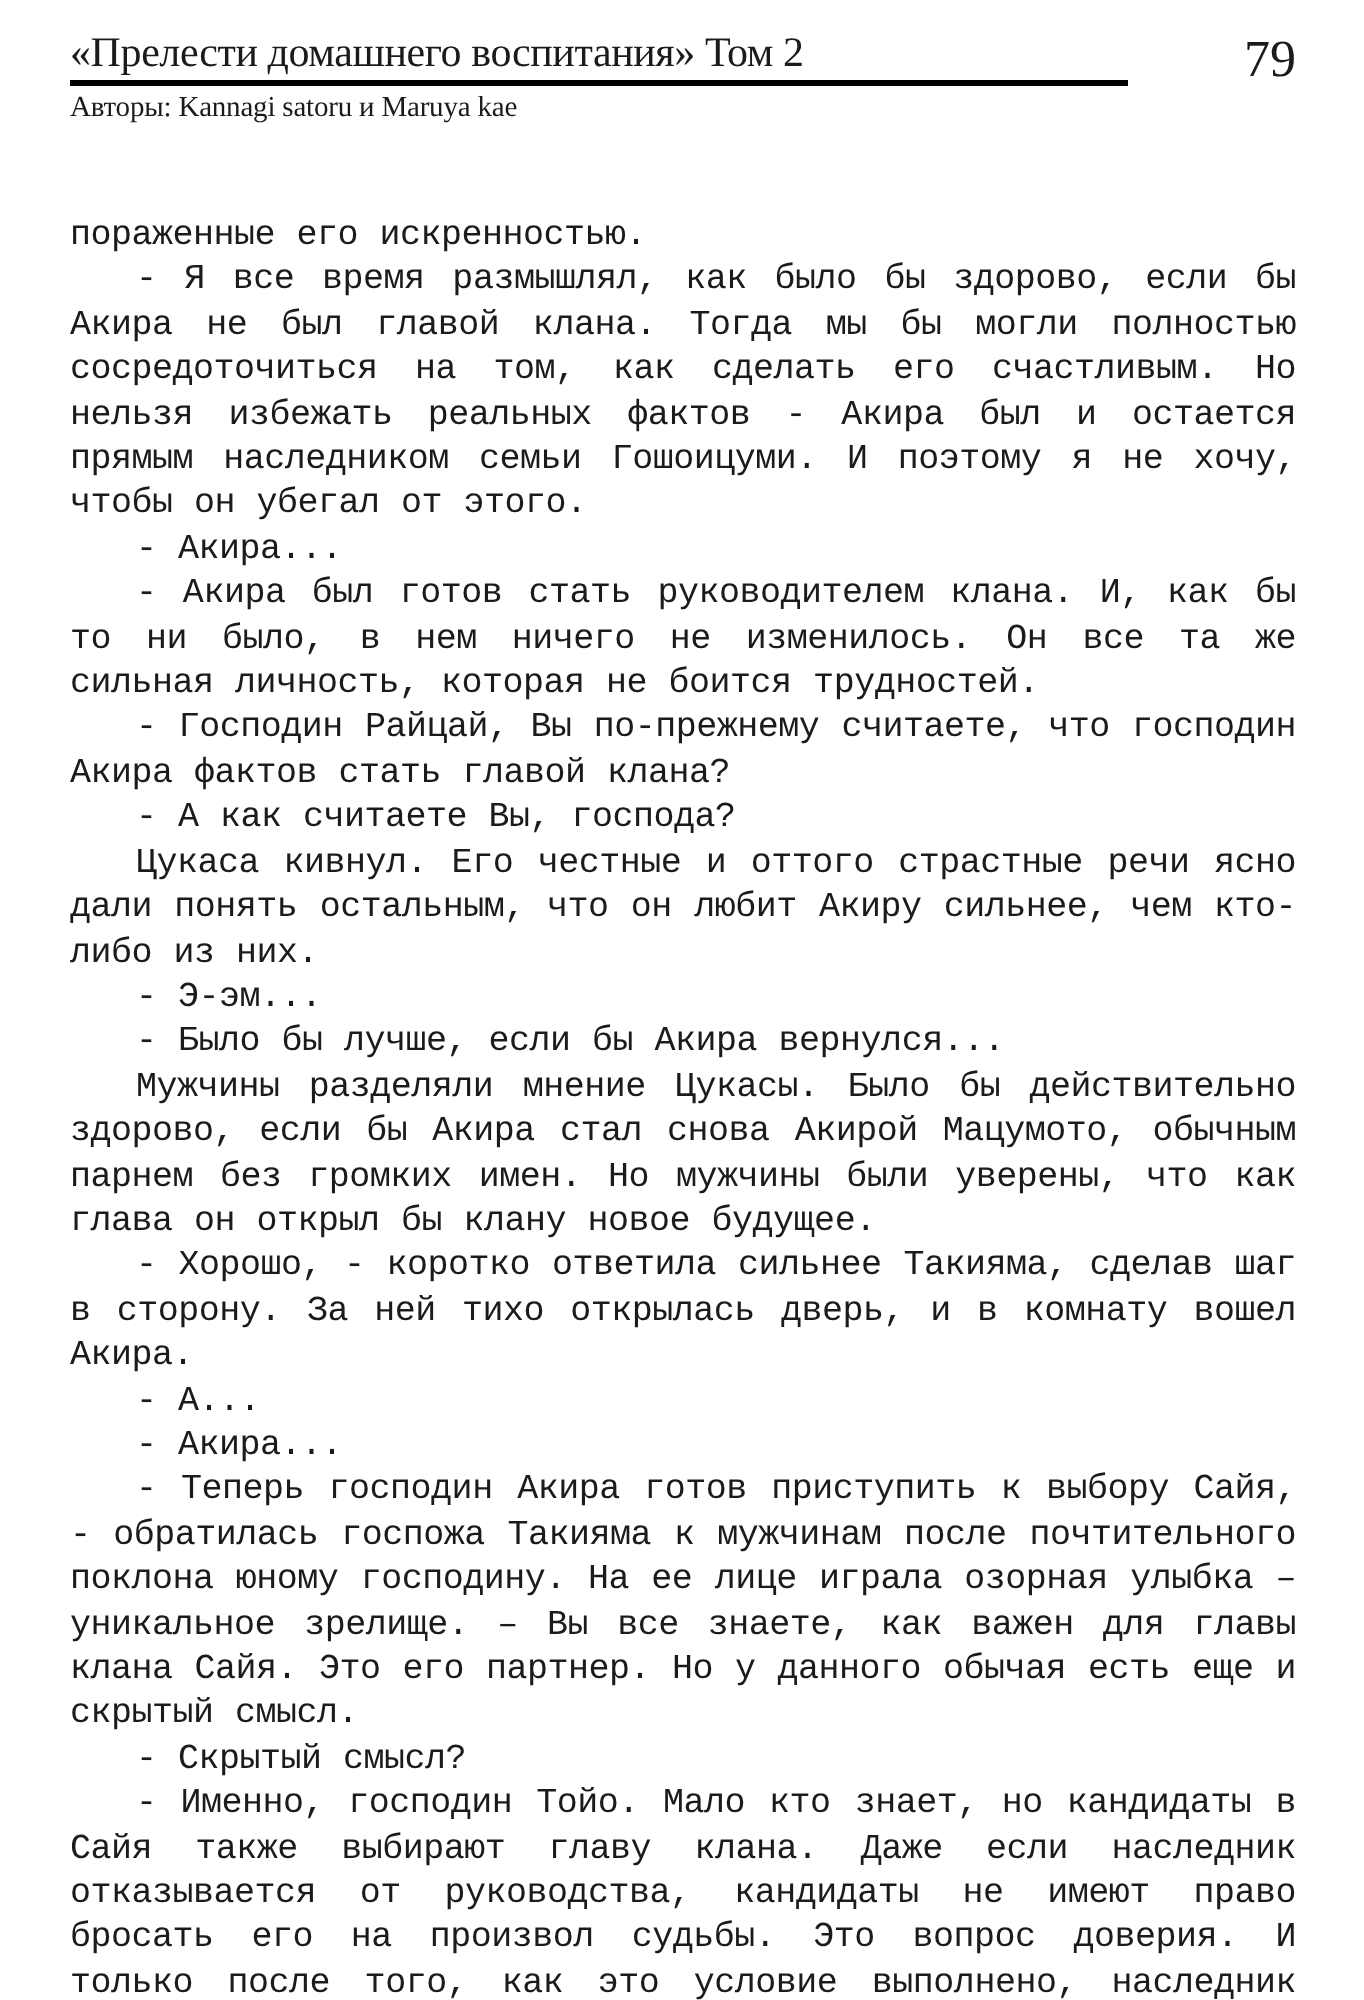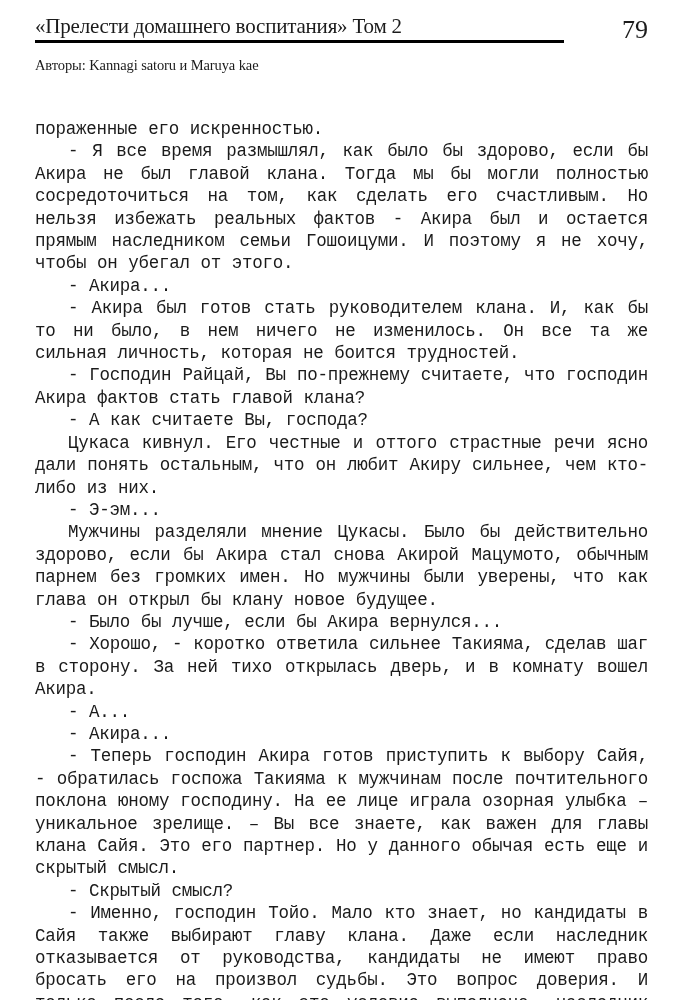--- a/index.html
+++ b/index.html
@@ -35,21 +35,21 @@
     white-space: nowrap;
   }
   .page-num {
     font-size: 26px;
     line-height: 1;
     margin-left: 19px;
     padding-bottom: 0px;
   }
   .authors {
     font-size: 14.5px;
-    margin-top: 14px;
+    margin-top: 3px;
     letter-spacing: -0.1px;
   }
   .page-body {
     margin-top: 44px;
     text-align: justify;
     font-size: 17.5px;
     line-height: 22.4px;
     letter-spacing: -0.25px;
     word-spacing: 0.5px;
   }
@@ -78,22 +78,22 @@
 
   <div class="page-body">
       <p class="no-indent">пораженные его искренностью.</p>
       <p>- Я все время размышлял, как было бы здорово, если бы Акира не был главой клана. Тогда мы бы могли полностью сосредоточиться на том, как сделать его счастливым. Но нельзя избежать реальных фактов - Акира был и остается прямым наследником семьи Гошоицуми. И поэтому я не хочу, чтобы он убегал от этого.</p>
       <p>- Акира...</p>
       <p>- Акира был готов стать руководителем клана. И, как бы то ни было, в нем ничего не изменилось. Он все та же сильная личность, которая не боится трудностей.</p>
       <p>- Господин Райцай, Вы по-прежнему считаете, что господин Акира фактов стать главой клана?</p>
       <p>- А как считаете Вы, господа?</p>
       <p>Цукаса кивнул. Его честные и оттого страстные речи ясно дали понять остальным, что он любит Акиру сильнее, чем кто-либо из них.</p>
       <p>- Э-эм...</p>
+      <p>- Было бы лучше, если бы Акира вернулся...</p>
       <p>Мужчины разделяли мнение Цукасы. Было бы действительно здорово, если бы Акира стал снова Акирой Мацумото, обычным парнем без громких имен. Но мужчины были уверены, что как глава он открыл бы клану новое будущее.</p>
-      <p>- Было бы лучше, если бы Акира вернулся...</p>
       <p>- Хорошо, - коротко ответила сильнее Такияма, сделав шаг в сторону. За ней тихо открылась дверь, и в комнату вошел Акира.</p>
       <p>- А...</p>
       <p>- Акира...</p>
       <p>- Теперь господин Акира готов приступить к выбору Сайя, - обратилась госпожа Такияма к мужчинам после почтительного поклона юному господину. На ее лице играла озорная улыбка – уникальное зрелище. – Вы все знаете, как важен для главы клана Сайя. Это его партнер. Но у данного обычая есть еще и скрытый смысл.</p>
       <p>- Скрытый смысл?</p>
       <p>- Именно, господин Тойо. Мало кто знает, но кандидаты в Сайя также выбирают главу клана. Даже если наследник отказывается от руководства, кандидаты не имеют право бросать его на произвол судьбы. Это вопрос доверия. И только после того, как это условие выполнено, наследник может приступить к выбору Сайя.</p>
       <p>- ...</p>
       <p>Мужчины молчаливо обдумывали услышанное. Виновато улыбнувшись,</p>
     </div>
 </div>

